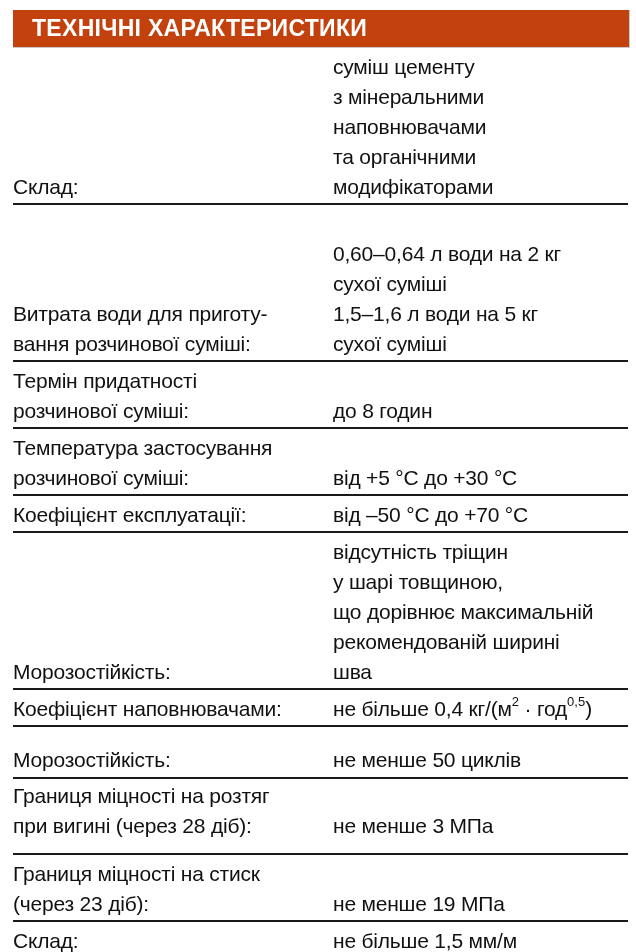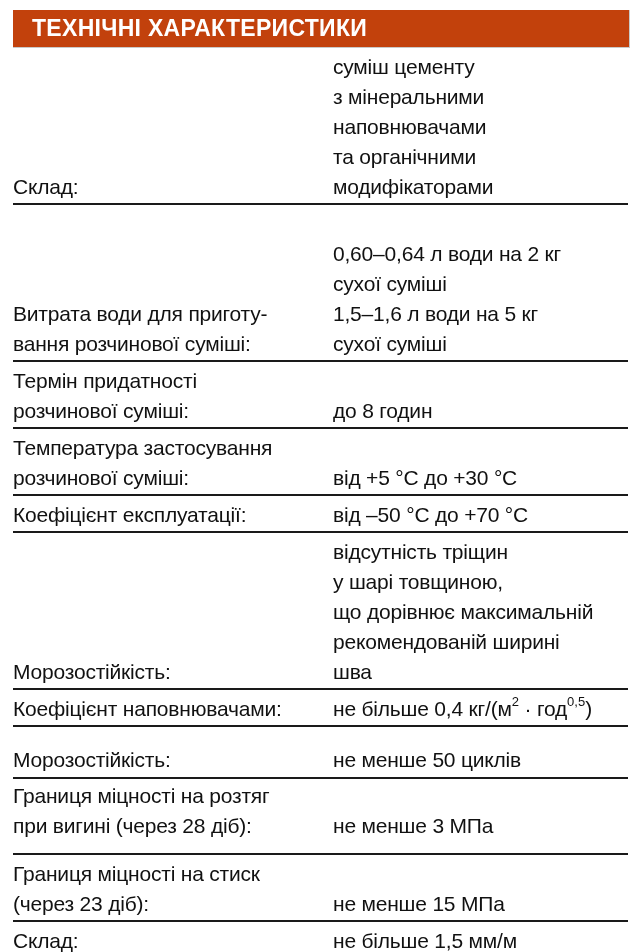--- a/index.html
+++ b/index.html
@@ -140,21 +140,21 @@
 
     <div class="row offset1 tight">
       <div class="label">Границя міцності на розтяг
 при вигині (через 28 діб):</div>
       <div class="value">не менше 3 МПа</div>
     </div>
 
     <div class="row offset1">
       <div class="label">Границя міцності на стиск
 (через 23 діб):</div>
-      <div class="value">не менше 15 МПа</div>
+      <div class="value">не менше 19 МПа</div>
     </div>
 
     <div class="row last">
       <div class="label">Склад:</div>
       <div class="value">не більше 1,5 мм/м</div>
     </div>
 
   </div>
 </div>
 

